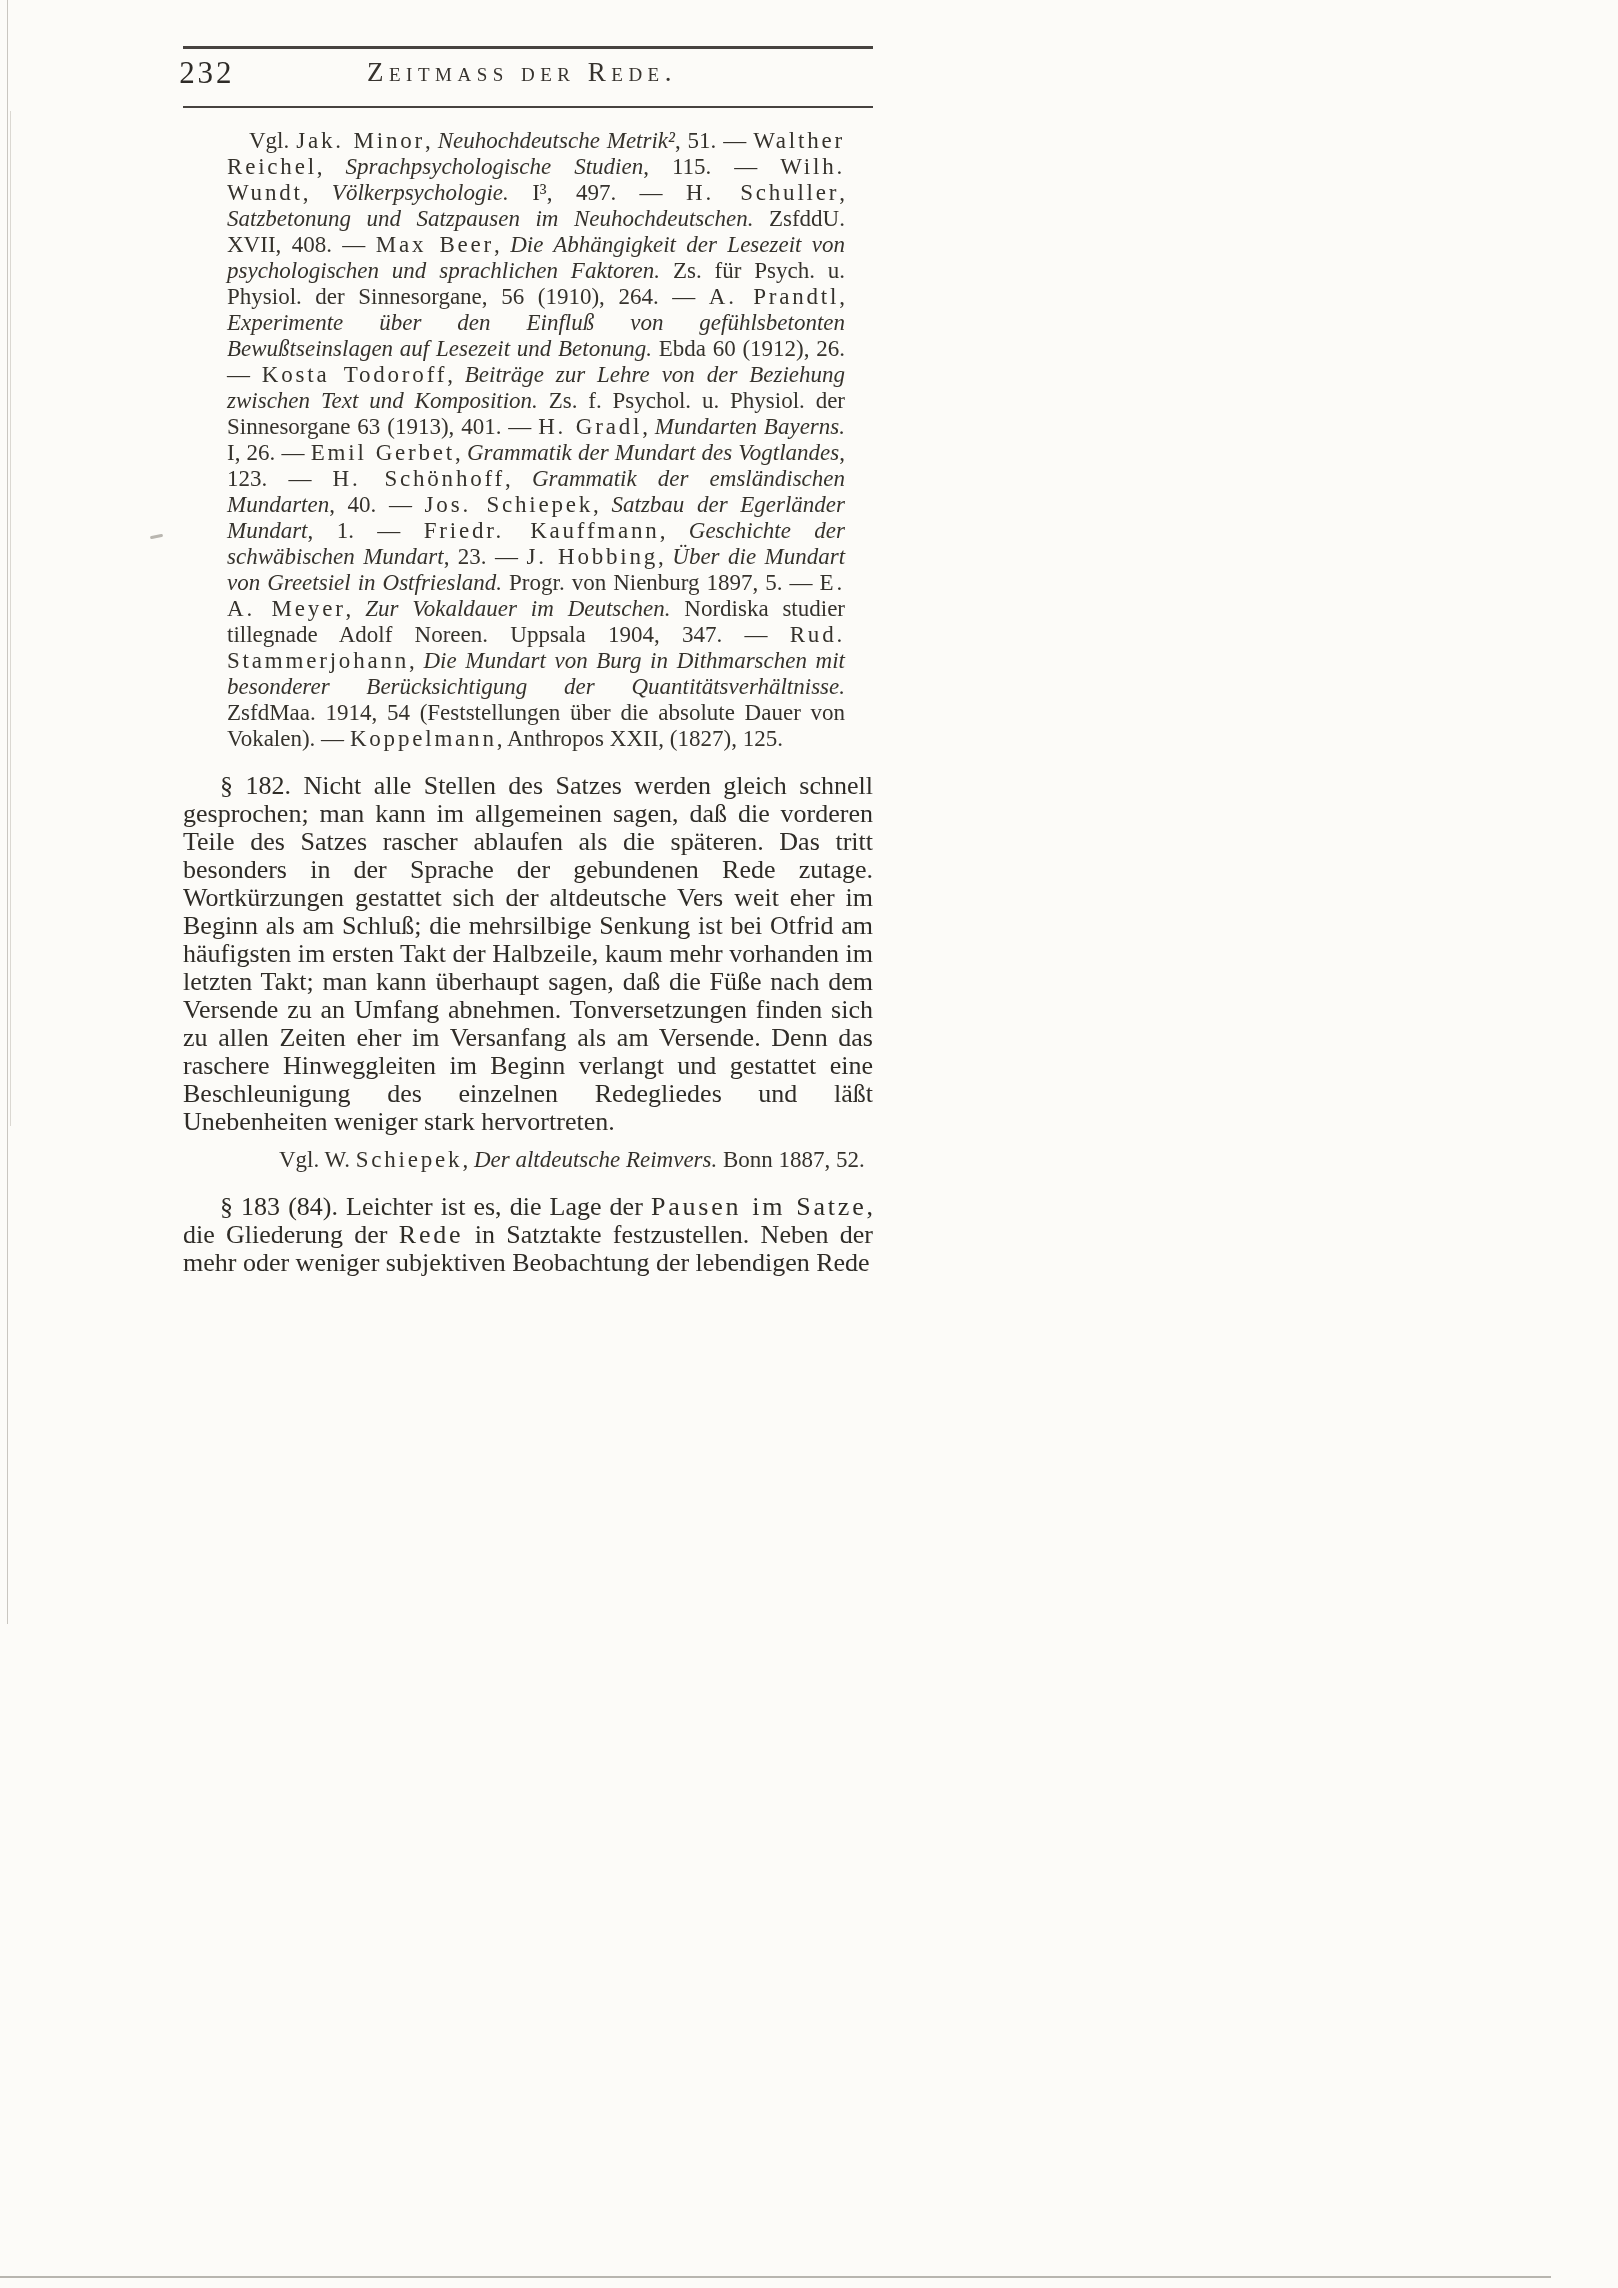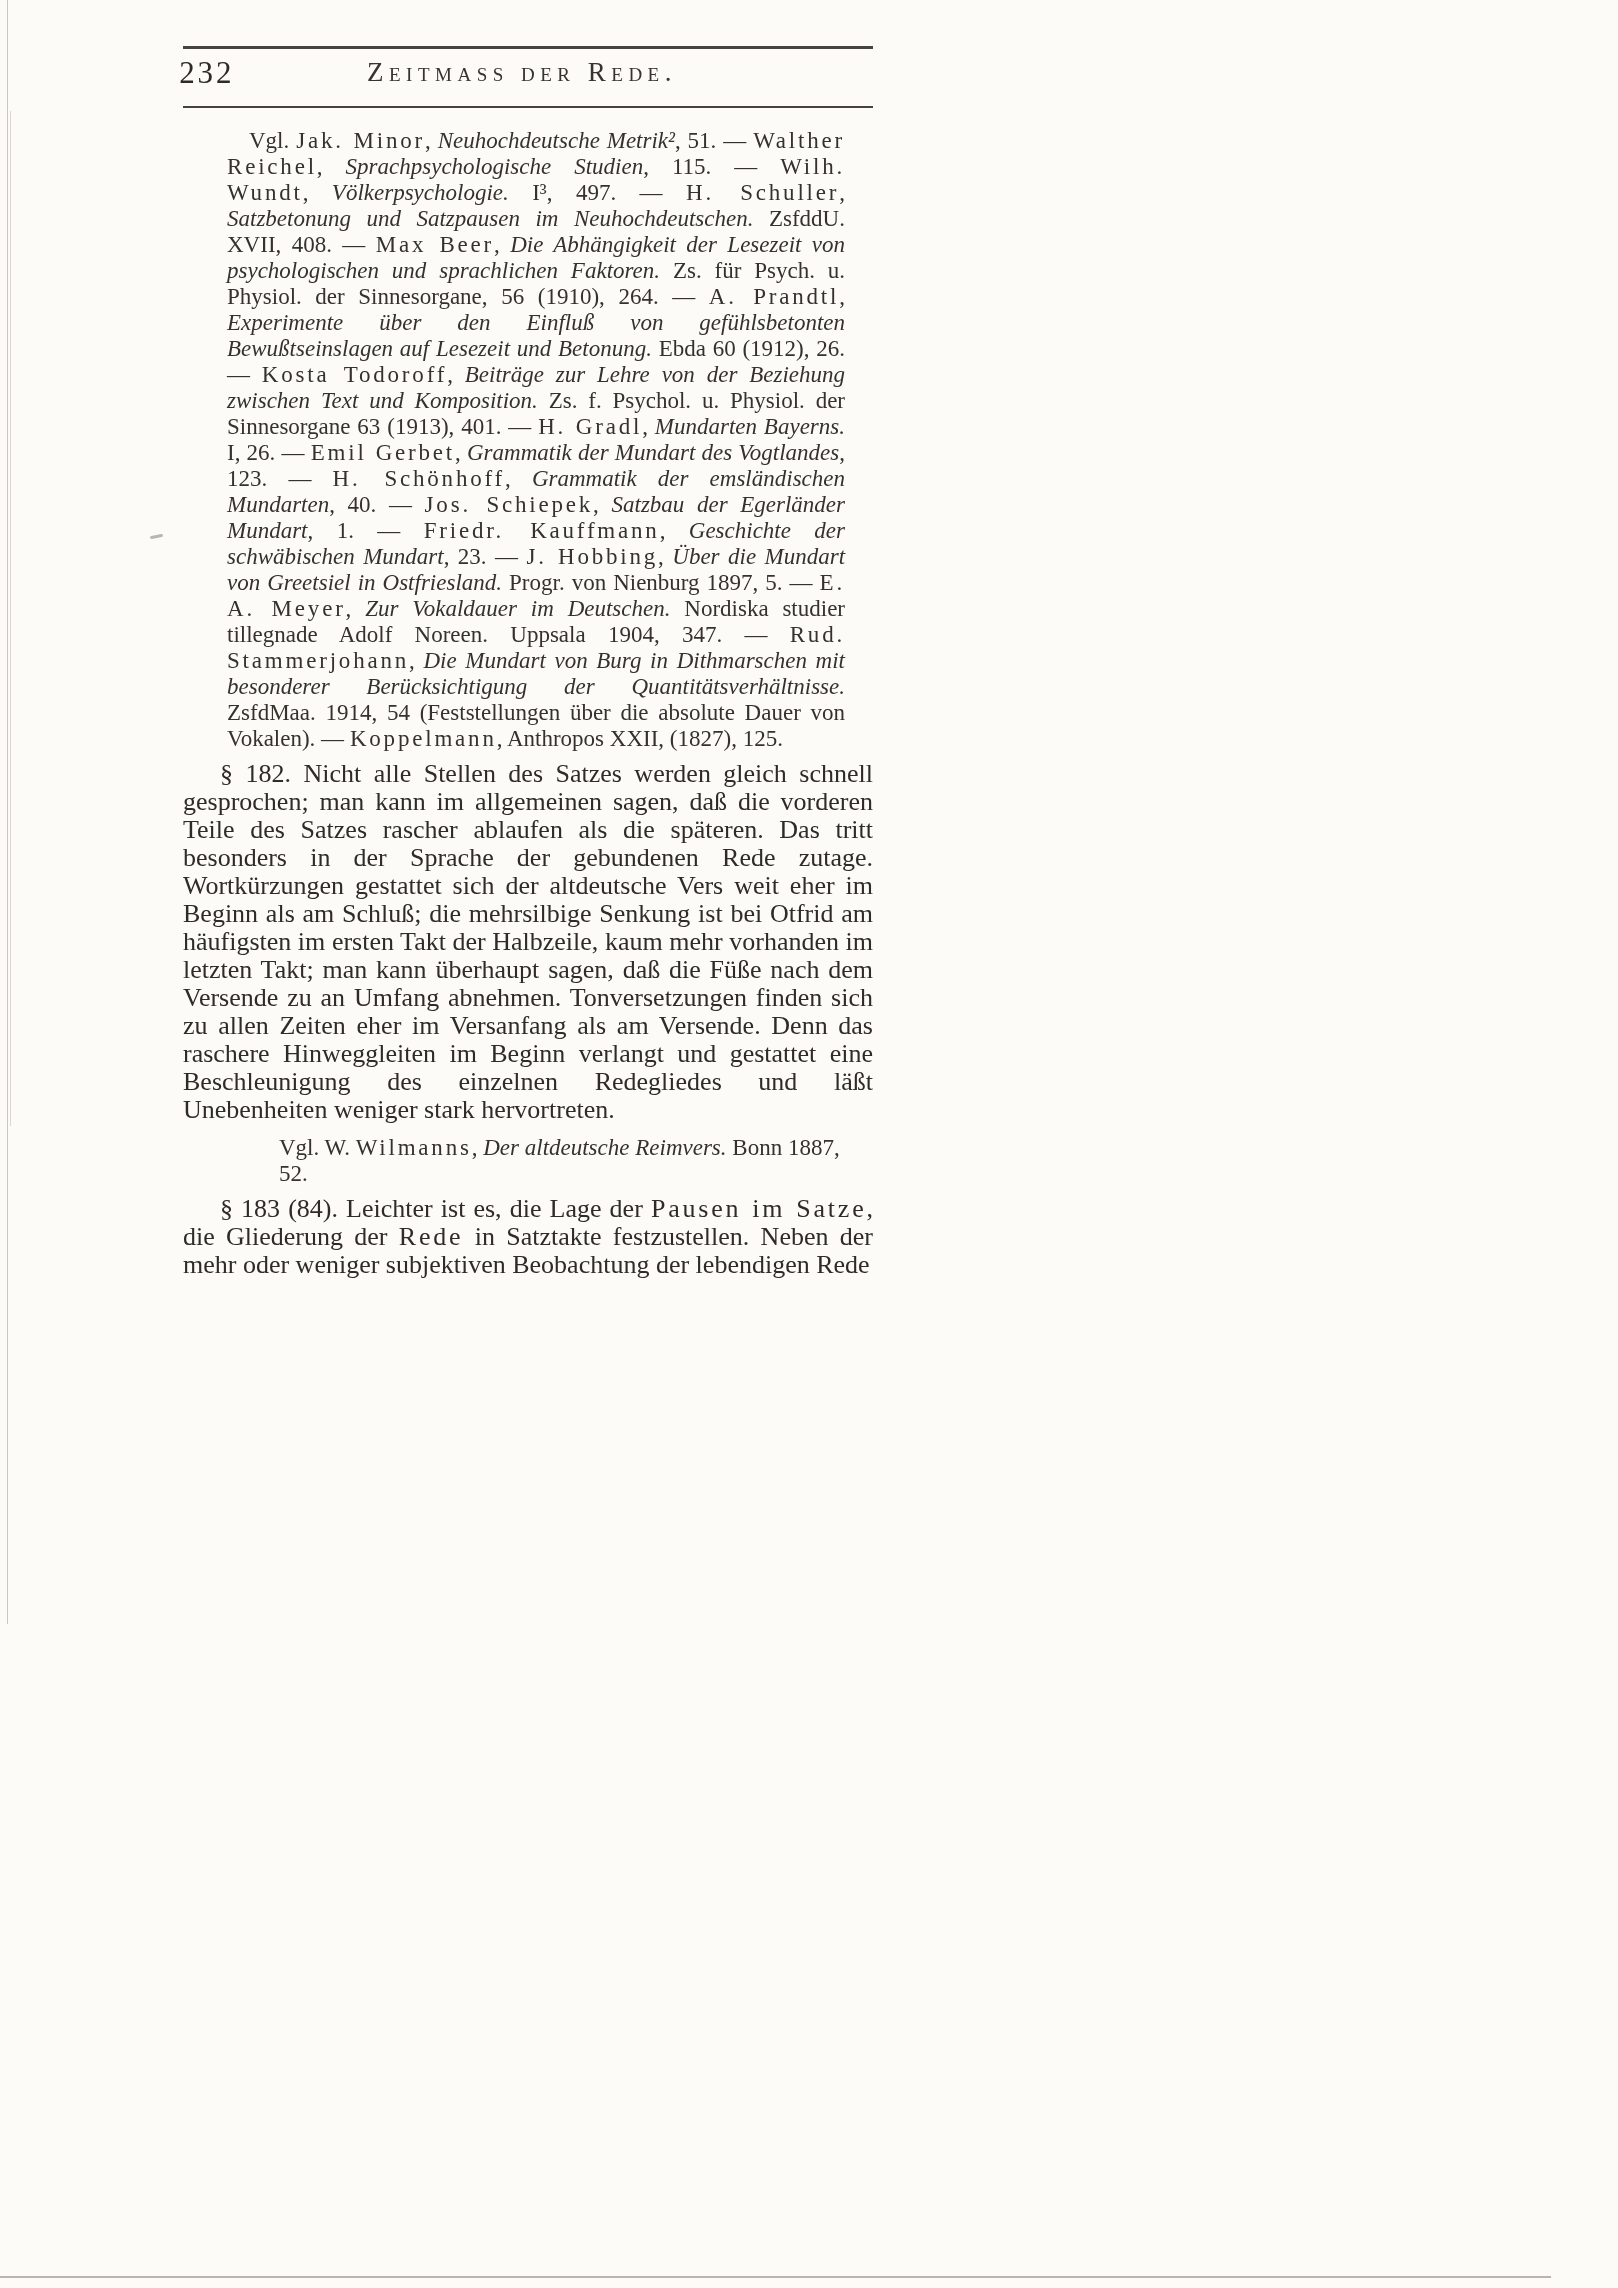--- a/index.html
+++ b/index.html
@@ -46,21 +46,21 @@
     margin-left: 44px;
     width: 618px;
     font-size: 23px;
     line-height: 26px;
     text-align: justify;
     text-indent: 22px;
     color: #35322c;
   }
 
   .body {
-    margin-top: 8px;
+    margin-top: 20px;
     font-size: 26px;
     line-height: 28px;
     text-align: justify;
     text-indent: 37px;
     color: #2f2c27;
   }
 
   .citation {
     margin-top: 11px;
     padding-left: 96px;
@@ -87,19 +87,19 @@
       <span class="pagenum">232</span>
       <span class="running">Zeitmass der Rede.</span>
     </div>
 
     <div class="rule thin"></div>
 
     <p class="biblio"><span>Vgl. </span><span class="sp">Jak. Minor</span><span>, </span><span class="it">Neuhochdeutsche Metrik²</span><span>, 51. — </span><span class="sp">Walther Reichel</span><span>, </span><span class="it">Sprachpsychologische Studien</span><span>, 115. — </span><span class="sp">Wilh. Wundt</span><span>, </span><span class="it">Völkerpsychologie.</span><span> I³, 497. — </span><span class="sp">H. Schuller</span><span>, </span><span class="it">Satzbetonung und Satzpausen im Neuhochdeutschen.</span><span> ZsfddU. XVII, 408. — </span><span class="sp">Max Beer</span><span>, </span><span class="it">Die Abhängigkeit der Lesezeit von psychologischen und sprachlichen Faktoren.</span><span> Zs. für Psych. u. Physiol. der Sinnesorgane, 56 (1910), 264. — </span><span class="sp">A. Prandtl</span><span>, </span><span class="it">Experimente über den Einfluß von gefühlsbetonten Bewußtseinslagen auf Lesezeit und Betonung.</span><span> Ebda 60 (1912), 26. — </span><span class="sp">Kosta Todoroff</span><span>, </span><span class="it">Beiträge zur Lehre von der Beziehung zwischen Text und Komposition.</span><span> Zs. f. Psychol. u. Physiol. der Sinnesorgane 63 (1913), 401. — </span><span class="sp">H. Gradl</span><span>, </span><span class="it">Mundarten Bayerns.</span><span> I, 26. — </span><span class="sp">Emil Gerbet</span><span>, </span><span class="it">Grammatik der Mundart des Vogtlandes</span><span>, 123. — </span><span class="sp">H. Schönhoff</span><span>, </span><span class="it">Grammatik der emsländischen Mundarten</span><span>, 40. — </span><span class="sp">Jos. Schiepek</span><span>, </span><span class="it">Satzbau der Egerländer Mundart</span><span>, 1. — </span><span class="sp">Friedr. Kauffmann</span><span>, </span><span class="it">Geschichte der schwäbischen Mundart</span><span>, 23. — </span><span class="sp">J. Hobbing</span><span>, </span><span class="it">Über die Mundart von Greetsiel in Ostfriesland.</span><span> Progr. von Nienburg 1897, 5. — </span><span class="sp">E. A. Meyer</span><span>, </span><span class="it">Zur Vokaldauer im Deutschen.</span><span> Nordiska studier tillegnade Adolf Noreen. Uppsala 1904, 347. — </span><span class="sp">Rud. Stammerjohann</span><span>, </span><span class="it">Die Mundart von Burg in Dithmarschen mit besonderer Berücksichtigung der Quantitätsverhältnisse.</span><span> ZsfdMaa. 1914, 54 (Feststellungen über die absolute Dauer von Vokalen). — </span><span class="sp">Koppelmann</span><span>, Anthropos XXII, (1827), 125.</span></p>
 
     <p class="body"><span>§ 182. Nicht alle Stellen des Satzes werden gleich schnell gesprochen; man kann im allgemeinen sagen, daß die vorderen Teile des Satzes rascher ablaufen als die späteren. Das tritt besonders in der Sprache der gebundenen Rede zutage. Wortkürzungen gestattet sich der altdeutsche Vers weit eher im Beginn als am Schluß; die mehrsilbige Senkung ist bei Otfrid am häufigsten im ersten Takt der Halbzeile, kaum mehr vorhanden im letzten Takt; man kann überhaupt sagen, daß die Füße nach dem Versende zu an Umfang abnehmen. Tonversetzungen finden sich zu allen Zeiten eher im Versanfang als am Versende. Denn das raschere Hinweggleiten im Beginn verlangt und gestattet eine Beschleunigung des einzelnen Redegliedes und läßt Unebenheiten weniger stark hervortreten.</span></p>
 
-    <p class="citation"><span>Vgl. W. </span><span class="sp">Wilmanns</span><span>, </span><span class="it">Der altdeutsche Reimvers.</span><span> Bonn 1887, 52.</span></p>
+    <p class="citation"><span>Vgl. W. </span><span class="sp">Schiepek</span><span>, </span><span class="it">Der altdeutsche Reimvers.</span><span> Bonn 1887, 52.</span></p>
 
     <p class="body"><span>§ 183 (84). Leichter ist es, die Lage der </span><span class="sp">Pausen im Satze</span><span>, die Gliederung der </span><span class="sp">Rede</span><span> in Satztakte festzustellen. Neben der mehr oder weniger subjektiven Beobachtung der lebendigen Rede</span></p>
 
   </div>
 </div>
 
 
 </body></html>

